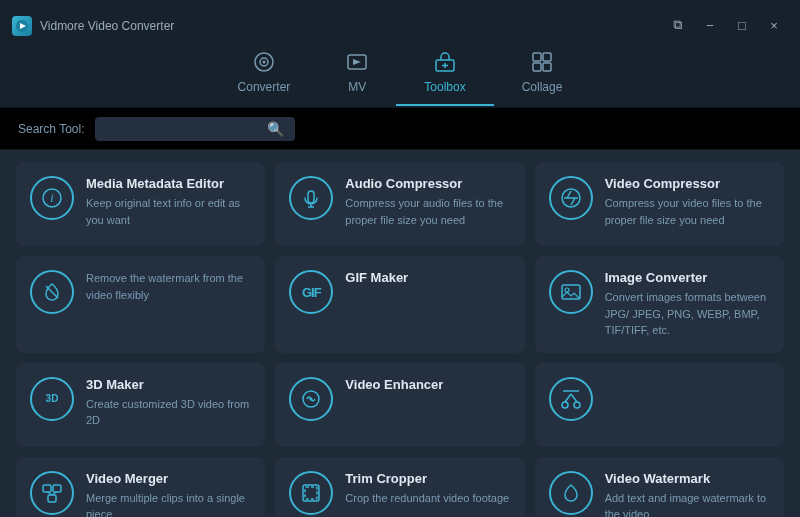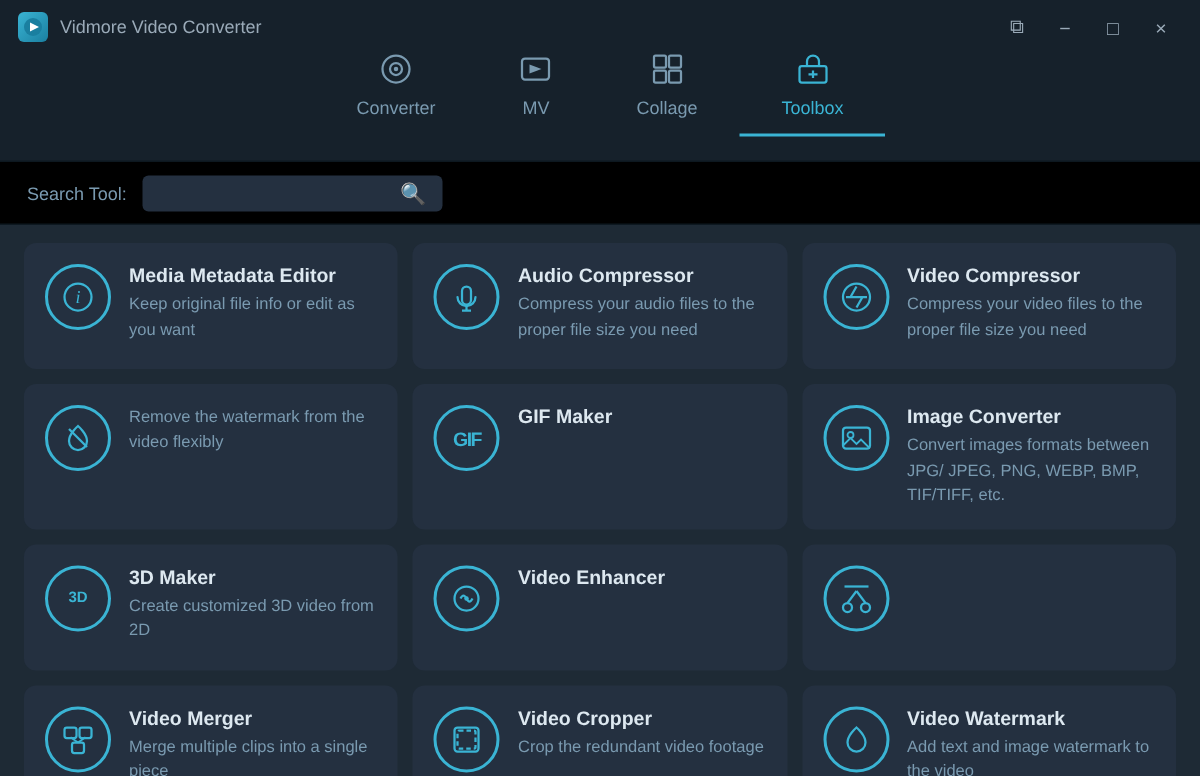--- a/index.html
+++ b/index.html
@@ -10,21 +10,21 @@
       font-family: 'Segoe UI', Arial, sans-serif;
       overflow: hidden;
       color: #cdd6e0;
     }
 
     
     .title-bar {
       height: 36px;
       background: #16212b;
       display: flex;
-      align-items: center;
+      align-items: flex-end;
       justify-content: space-between;
       padding: 0 12px;
       user-select: none;
     }
     .title-bar-left {
       display: flex;
       align-items: center;
       gap: 8px;
     }
     .app-icon {
@@ -62,21 +62,21 @@
     }
 
     
     .nav-tabs {
       height: 72px;
       background: #16212b;
       display: flex;
       align-items: flex-end;
       justify-content: center;
       gap: 0;
-      padding-bottom: 16px;
+      padding-bottom: 1px;
       border-bottom: 1px solid #0d1820;
     }
     .nav-tab {
       display: flex;
       flex-direction: column;
       align-items: center;
       justify-content: flex-end;
       padding: 8px 28px 10px;
       cursor: pointer;
       gap: 4px;
@@ -246,42 +246,42 @@
   </div>
   <div class="nav-tab">
     <div class="nav-tab-icon">
       <svg width="22" height="22" viewBox="0 0 22 22" fill="none">
         <rect x="2" y="4" width="18" height="14" rx="2" stroke="#7a9ab0" stroke-width="1.5"></rect>
         <path d="M7 8 L15 11 L7 14 Z" fill="#7a9ab0"></path>
       </svg>
     </div>
     <span class="nav-tab-label">MV</span>
   </div>
+  <div class="nav-tab active">
+    <div class="nav-tab-icon">
+      <svg width="22" height="22" viewBox="0 0 22 22" fill="none">
+        <rect x="2" y="9" width="18" height="11" rx="1.5" stroke="#3ab4d4" stroke-width="1.5"></rect>
+        <path d="M7 9V6a4 4 0 0 1 8 0v3" stroke="#3ab4d4" stroke-width="1.5"></path>
+        <line x1="11" y1="12" x2="11" y2="17" stroke="#3ab4d4" stroke-width="1.5"></line>
+        <line x1="8" y1="14.5" x2="14" y2="14.5" stroke="#3ab4d4" stroke-width="1.5"></line>
+      </svg>
+    </div>
+    <span class="nav-tab-label">Toolbox</span>
+  </div>
   <div class="nav-tab">
     <div class="nav-tab-icon">
       <svg width="22" height="22" viewBox="0 0 22 22" fill="none">
         <rect x="2" y="2" width="8" height="8" rx="1" stroke="#7a9ab0" stroke-width="1.5"></rect>
         <rect x="12" y="2" width="8" height="8" rx="1" stroke="#7a9ab0" stroke-width="1.5"></rect>
         <rect x="2" y="12" width="8" height="8" rx="1" stroke="#7a9ab0" stroke-width="1.5"></rect>
         <rect x="12" y="12" width="8" height="8" rx="1" stroke="#7a9ab0" stroke-width="1.5"></rect>
       </svg>
     </div>
     <span class="nav-tab-label">Collage</span>
   </div>
-  <div class="nav-tab active">
-    <div class="nav-tab-icon">
-      <svg width="22" height="22" viewBox="0 0 22 22" fill="none">
-        <rect x="2" y="9" width="18" height="11" rx="1.5" stroke="#3ab4d4" stroke-width="1.5"></rect>
-        <path d="M7 9V6a4 4 0 0 1 8 0v3" stroke="#3ab4d4" stroke-width="1.5"></path>
-        <line x1="11" y1="12" x2="11" y2="17" stroke="#3ab4d4" stroke-width="1.5"></line>
-        <line x1="8" y1="14.5" x2="14" y2="14.5" stroke="#3ab4d4" stroke-width="1.5"></line>
-      </svg>
-    </div>
-    <span class="nav-tab-label">Toolbox</span>
-  </div>
 </div>
 
 <div class="search-bar">
   <span class="search-label">Search Tool:</span>
   <div class="search-input-wrap">
     <input class="search-input" type="text" style="">
     <span class="search-icon-btn">🔍</span>
   </div>
 </div>
 
@@ -289,21 +289,21 @@
 <div class="tools-row">
       <div class="tool-card">
         <div class="tool-icon-circle">
           <svg width="22" height="22" viewBox="0 0 22 22" fill="none">
       <circle cx="11" cy="11" r="9" stroke="#3ab4d4" stroke-width="1.5"></circle>
       <text x="11" y="15" text-anchor="middle" fill="#3ab4d4" font-size="12" font-style="italic" font-family="serif">i</text>
     </svg>
         </div>
         <div class="tool-info">
           <div class="tool-name">Media Metadata Editor</div>
-          <div class="tool-desc">Keep original file info or edit as you want</div>
+          <div class="tool-desc">Keep original text info or edit as you want</div>
         </div>
       </div>
       <div class="tool-card">
         <div class="tool-icon-circle">
           <svg width="22" height="22" viewBox="0 0 22 22" fill="none">
       <rect x="8" y="4" width="6" height="12" rx="3" stroke="#3ab4d4" stroke-width="1.5"></rect>
       <path d="M5 11c0 3.314 2.686 6 6 6s6-2.686 6-6" stroke="#3ab4d4" stroke-width="1.5" stroke-linecap="round"></path>
       <line x1="11" y1="17" x2="11" y2="20" stroke="#3ab4d4" stroke-width="1.5"></line>
       <line x1="8" y1="20" x2="14" y2="20" stroke="#3ab4d4" stroke-width="1.5"></line>
     </svg>
@@ -411,21 +411,21 @@
         </div>
       </div>
       <div class="tool-card">
         <div class="tool-icon-circle">
           <svg width="22" height="22" viewBox="0 0 22 22" fill="none">
       <rect x="5" y="5" width="12" height="12" rx="1" stroke="#3ab4d4" stroke-width="1.5" stroke-dasharray="3 2"></rect>
       <rect x="3" y="3" width="16" height="16" rx="2" stroke="#3ab4d4" stroke-width="1.5"></rect>
     </svg>
         </div>
         <div class="tool-info">
-          <div class="tool-name">Video Cropper</div>
+          <div class="tool-name">Trim Cropper</div>
           <div class="tool-desc">Crop the redundant video footage</div>
         </div>
       </div>
       <div class="tool-card">
         <div class="tool-icon-circle">
           <svg width="22" height="22" viewBox="0 0 22 22" fill="none">
       <path d="M11 3C11 3 5 8 5 13a6 6 0 0 0 12 0c0-5-6-10-6-10z" stroke="#3ab4d4" stroke-width="1.5"></path>
     </svg>
         </div>
         <div class="tool-info">

